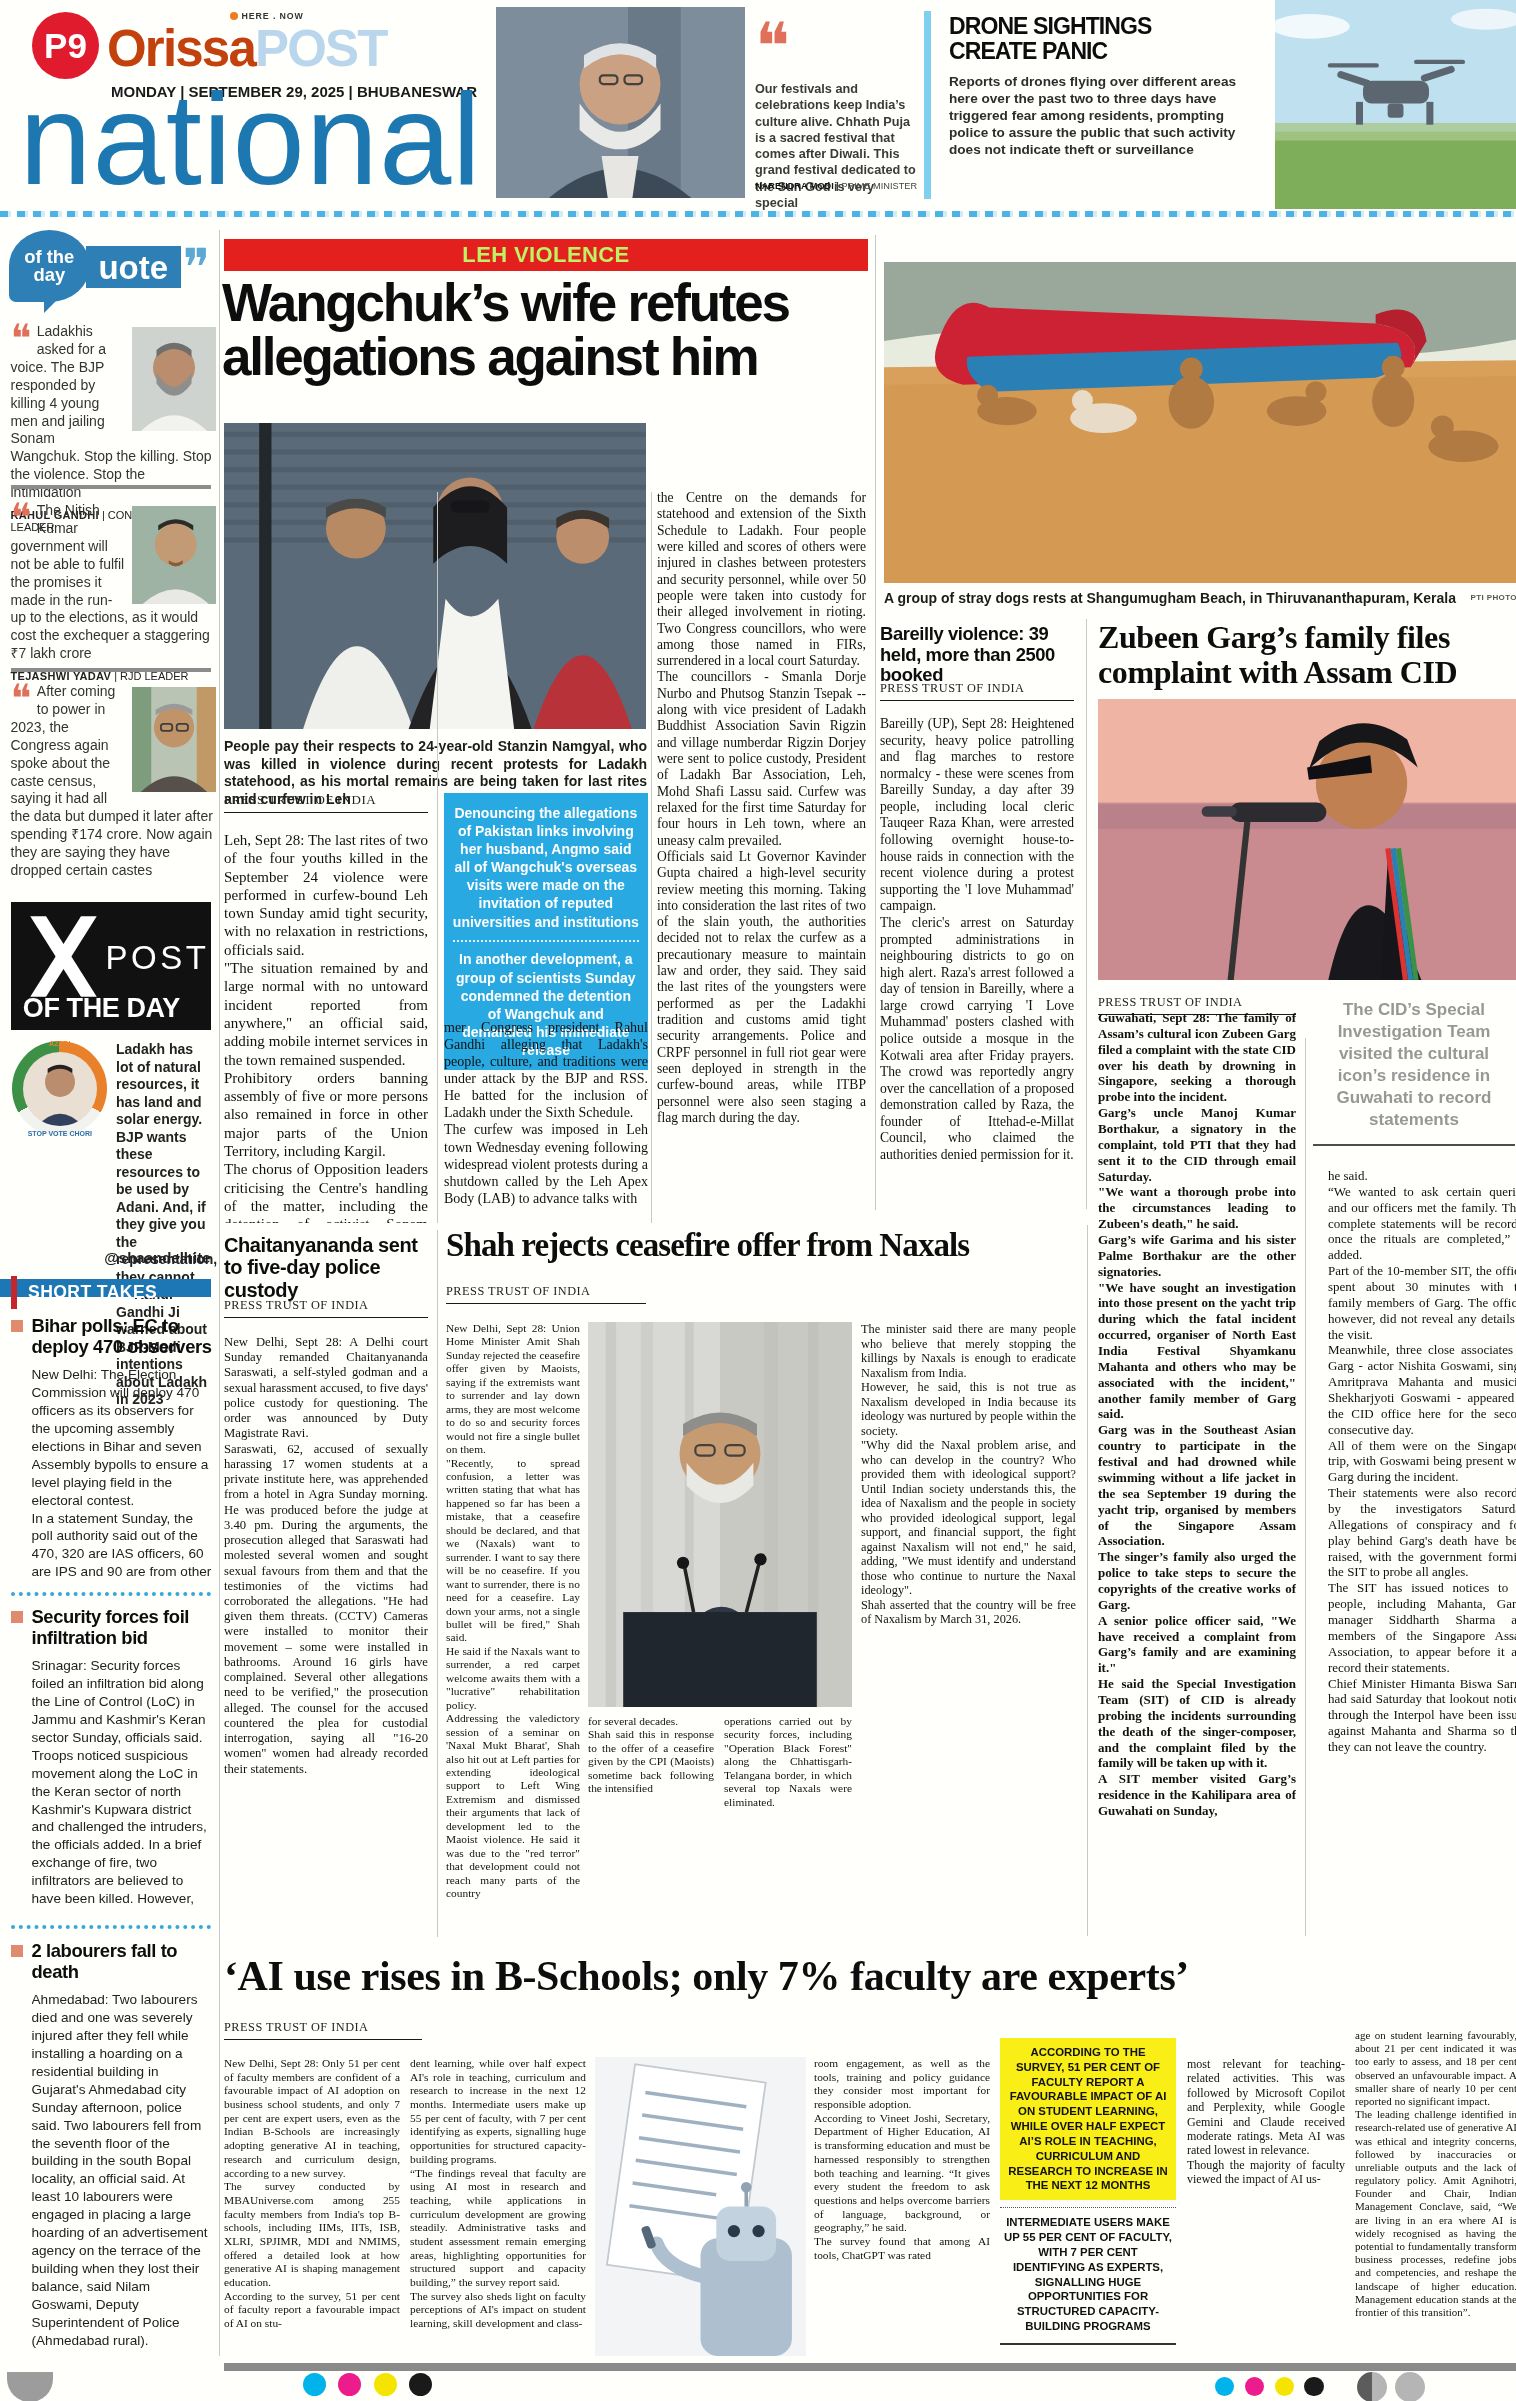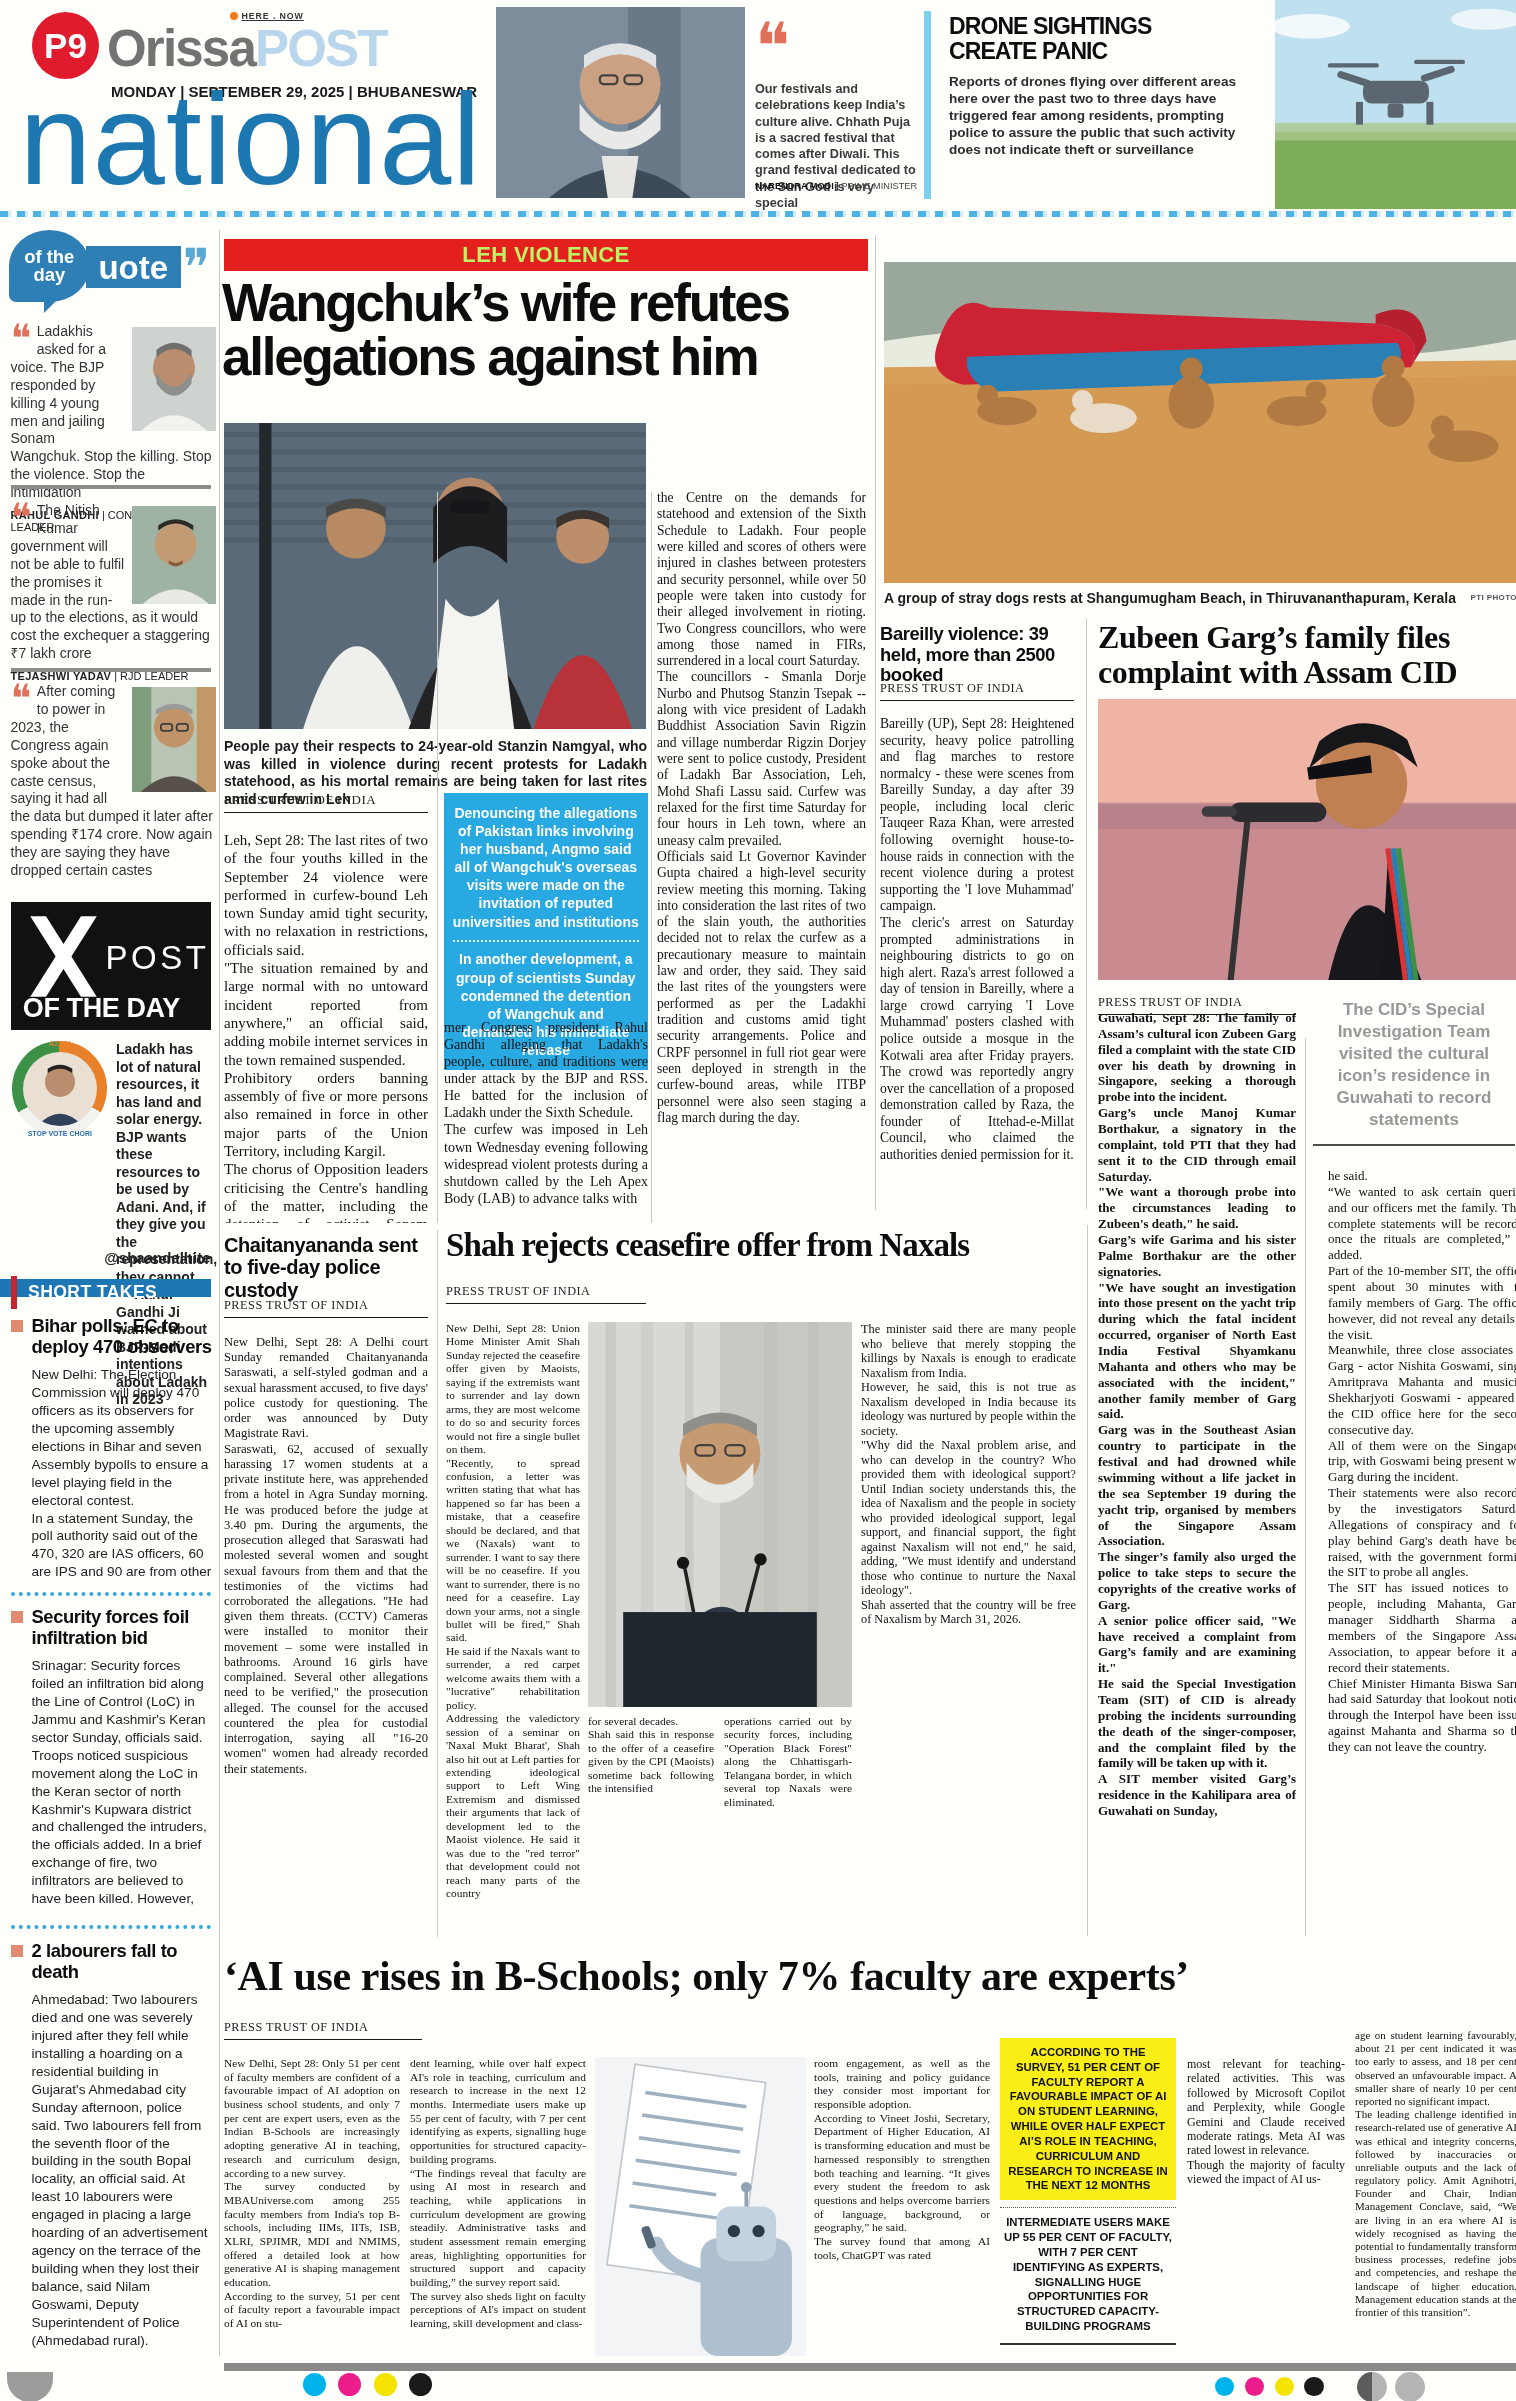--- a/index.html
+++ b/index.html
@@ -37,25 +37,25 @@
 </head>
 <body>
 
 <div class="page">
 
   <div class="abs" style="left:32px;top:12.3px;width:67px;height:67px;border-radius:50%;background:#e11b2e;color:#fff;
               display:flex;align-items:center;justify-content:center;font-family:'Liberation Sans',sans-serif;
               font-weight:700;font-size:35px;">
     <span>P9</span>
   </div>
-  <div class="abs sans" style="left:230px;top:10.5px;font-size:8.8px;font-weight:700;color:#333;letter-spacing:0.9px;text-decoration:underline;">
+  <div class="abs sans" style="left:230px;top:10.5px;font-size:8.8px;font-weight:700;color:#333;letter-spacing:0.9px;">
     <span class="dot" style="width:8px;height:8px;background:#f07d1d;vertical-align:middle;margin-right:3.5px;"></span><span>HERE . NOW</span>
   </div>
   <div class="abs sans" style="left:107px;top:19.3px;font-weight:700;font-size:51px;letter-spacing:-1.8px;">
-    <span style="color:#737373;">Orissa</span><span style="color:#b9d6ec;">POST</span>
+    <span style="color:#c2410c;">Orissa</span><span style="color:#b9d6ec;">POST</span>
   </div>
   <div class="abs sans" style="left:111px;top:83px;font-size:15px;font-weight:700;color:#1a1a1a;">MONDAY | SEPTEMBER 29, 2025 | BHUBANESWAR</div>
   <div class="abs sans" style="left:19.3px;top:74px;font-size:130px;line-height:1;color:#1d77b0;letter-spacing:0.9px;">national</div>
 
   <div class="abs photo" style="left:496px;top:7px;width:249px;height:191px;">
     <svg viewBox="0 0 283 218" preserveAspectRatio="none">
       <rect width="283" height="218" fill="#8d9aa8"></rect>
       <rect width="283" height="218" fill="#6f7f90" opacity=".5"></rect>
       <rect x="150" y="0" width="60" height="218" fill="#5c6c7c" opacity=".6"></rect>
       <circle cx="141" cy="88" r="46" fill="#caa183"></circle>

